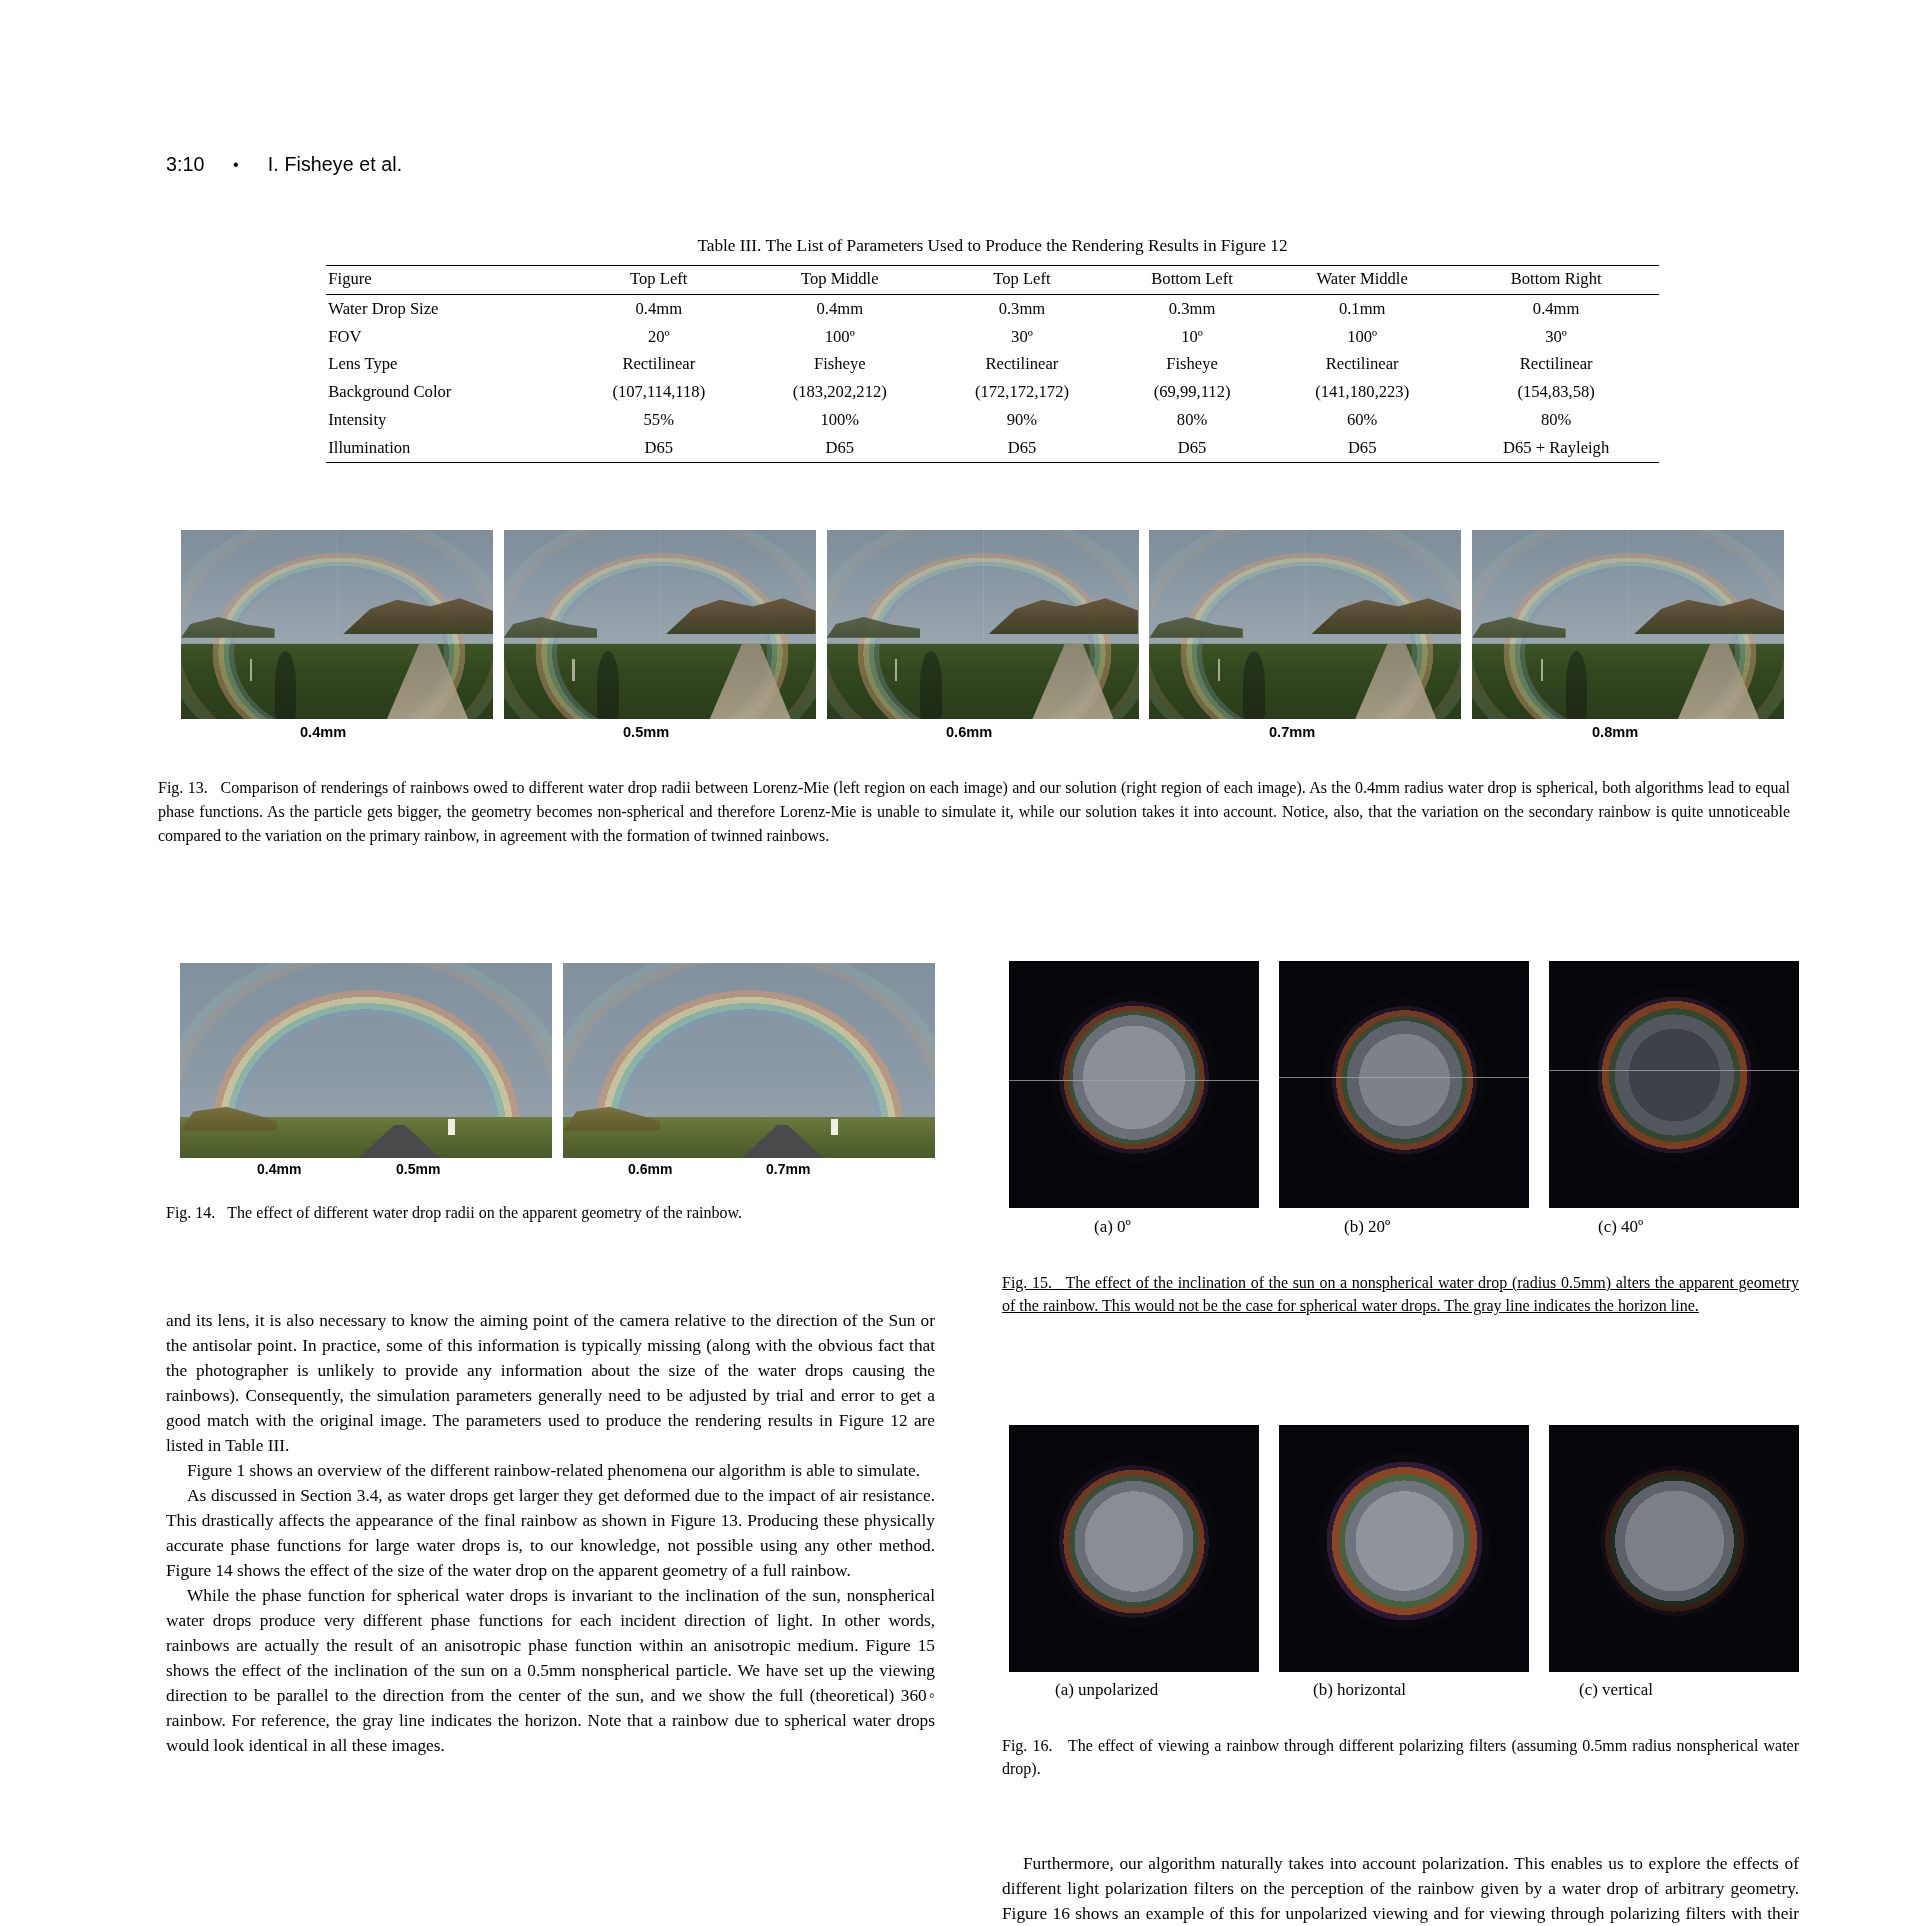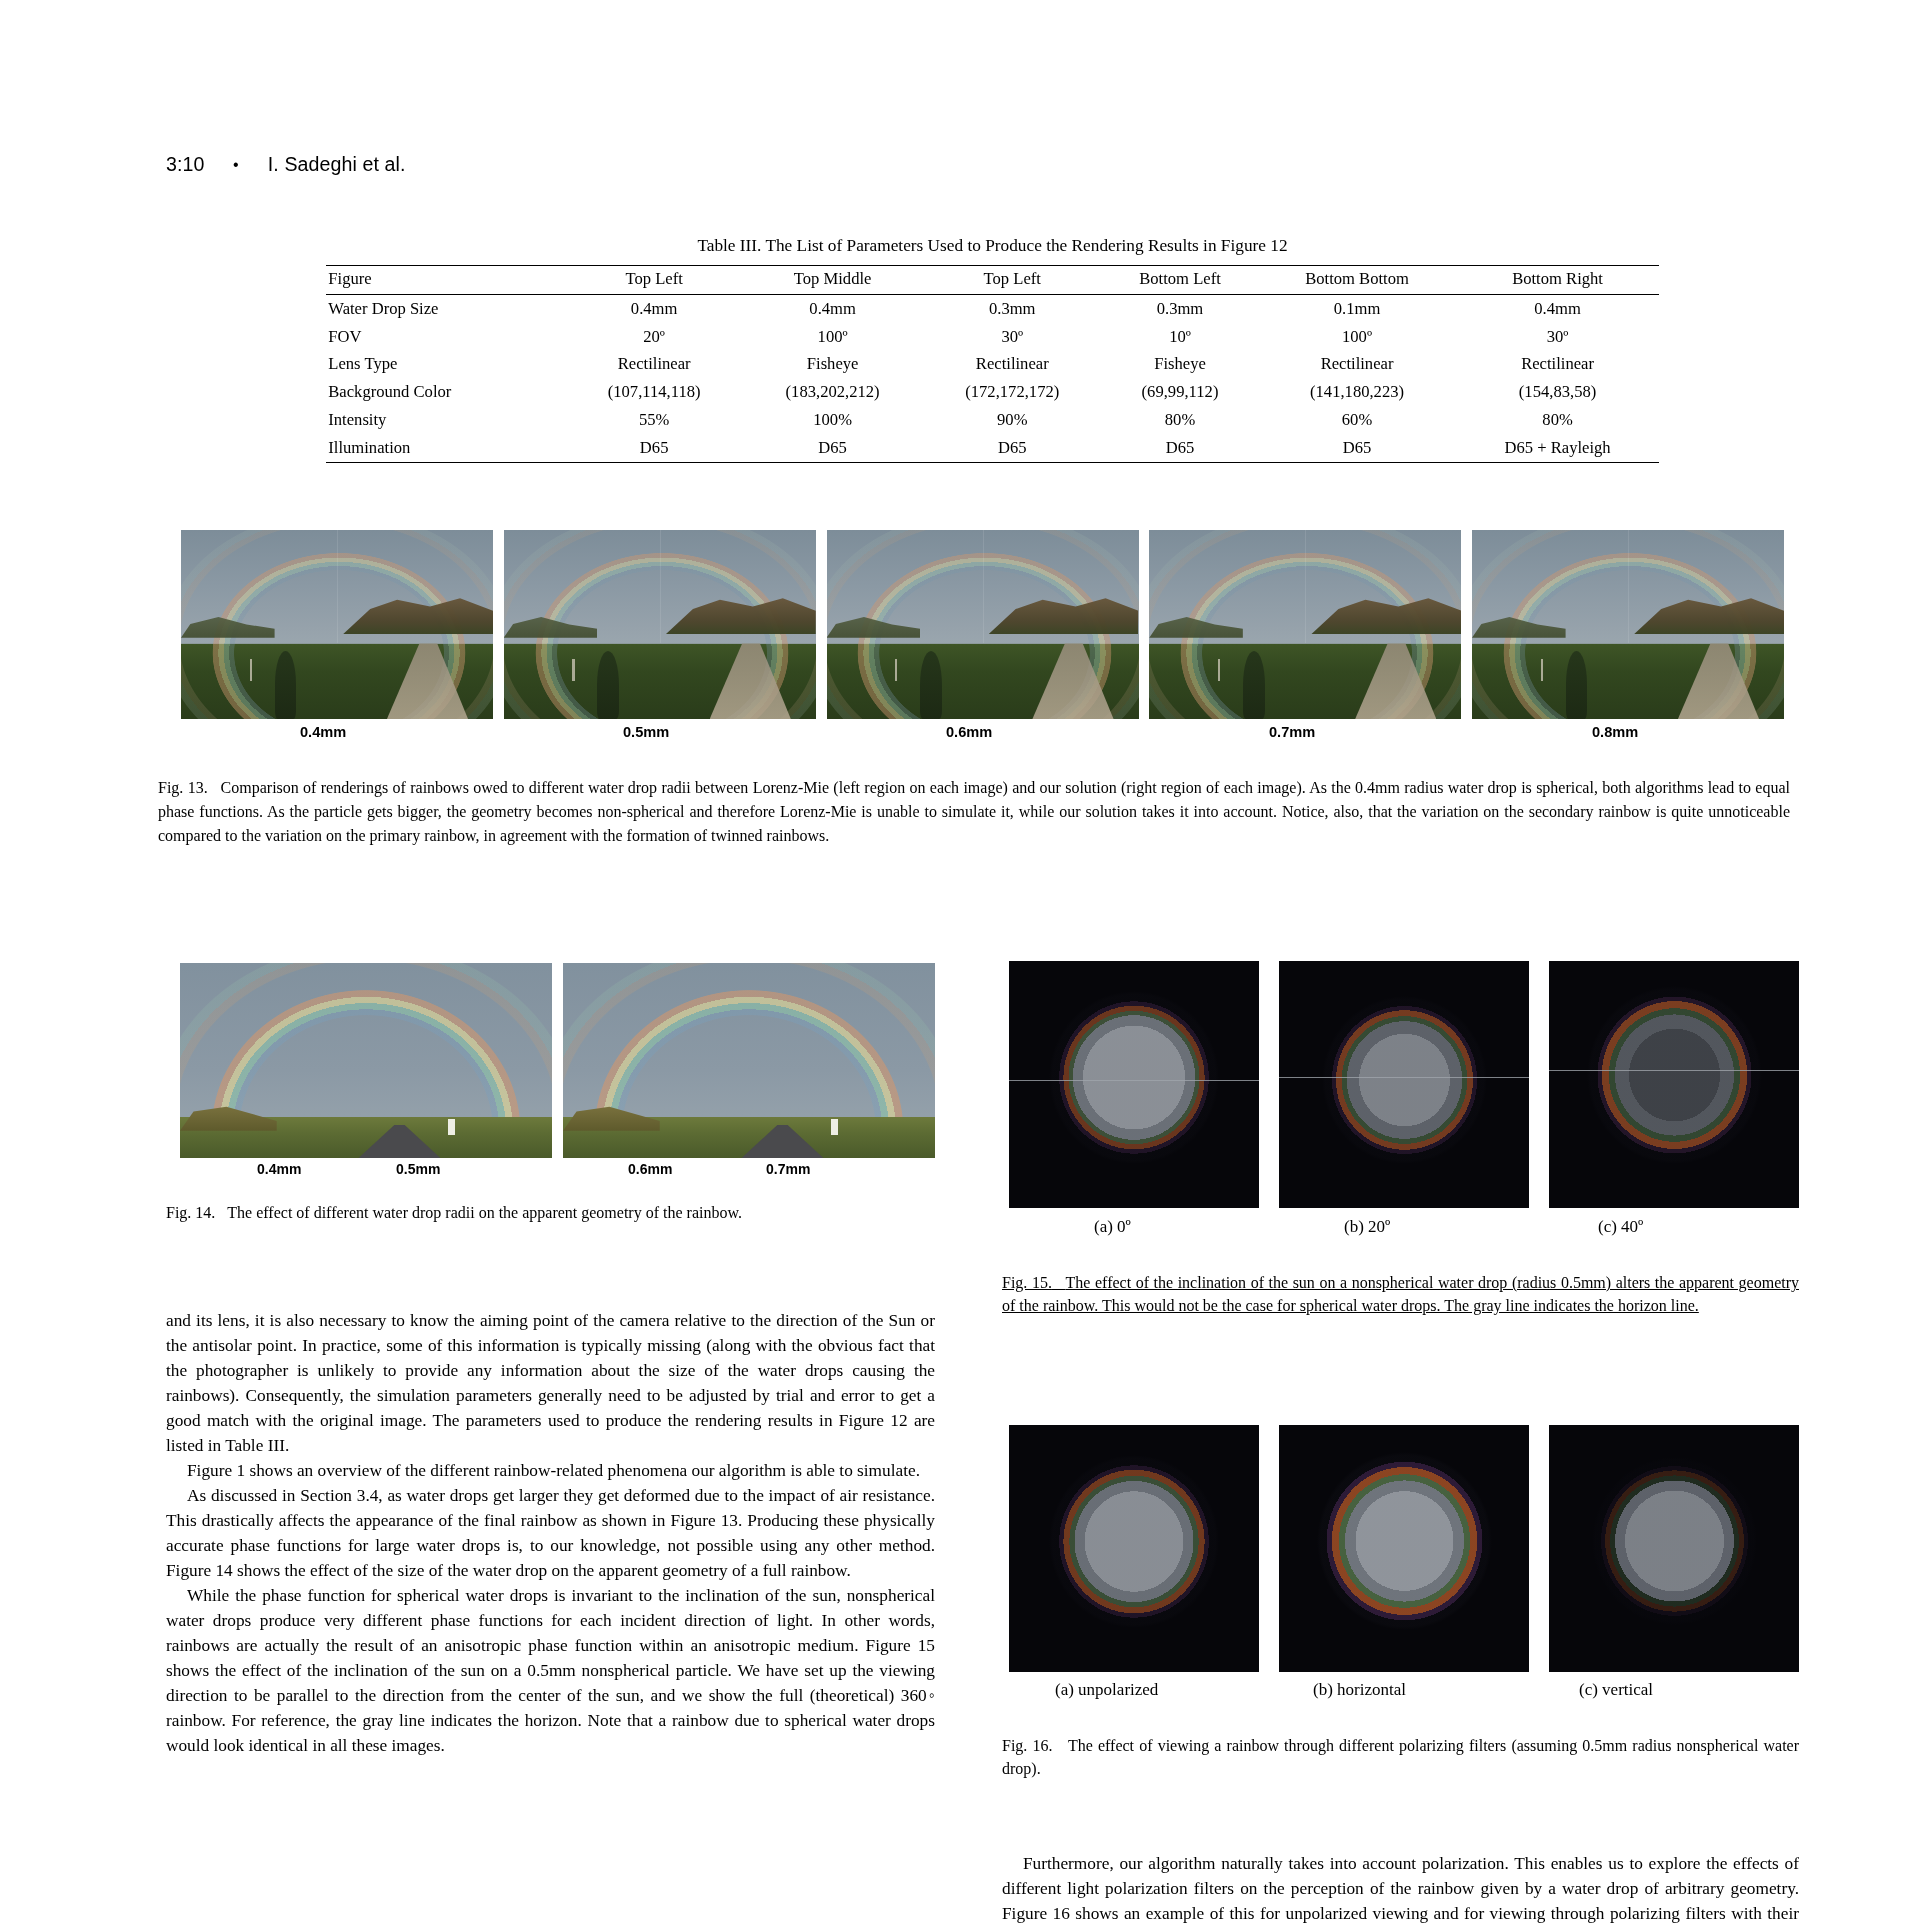--- a/index.html
+++ b/index.html
@@ -378,34 +378,34 @@
   .col-left p.indent, .col-right p.indent {
     text-indent: 21px;
   }
 </style>
 </head>
 <body>
 
 <div class="page">
 
   <div class="runhead">
-    <span class="folio">3:10</span><span class="bullet">•</span><span class="authors">I. Sadeghi et al.</span>
+    <span class="folio">3:10</span><span class="bullet">•</span><span class="authors">I. Fisheye et al.</span>
   </div>
 
   <div class="table-wrap">
     <div class="table-caption">Table III.  The List of Parameters Used to Produce the Rendering Results in Figure 12</div>
     <table class="params">
       <thead>
         <tr class="rule-top">
           <th class="first">Figure</th>
           <th>Top Left</th>
           <th>Top Middle</th>
           <th>Top Left</th>
           <th>Bottom Left</th>
-          <th>Bottom Bottom</th>
+          <th>Water Middle</th>
           <th>Bottom Right</th>
         </tr>
       </thead>
       <tbody>
         <tr class="rule-mid">
           <td class="first">Water Drop Size</td>
           <td>0.4mm</td>
           <td>0.4mm</td>
           <td>0.3mm</td>
           <td>0.3mm</td>

